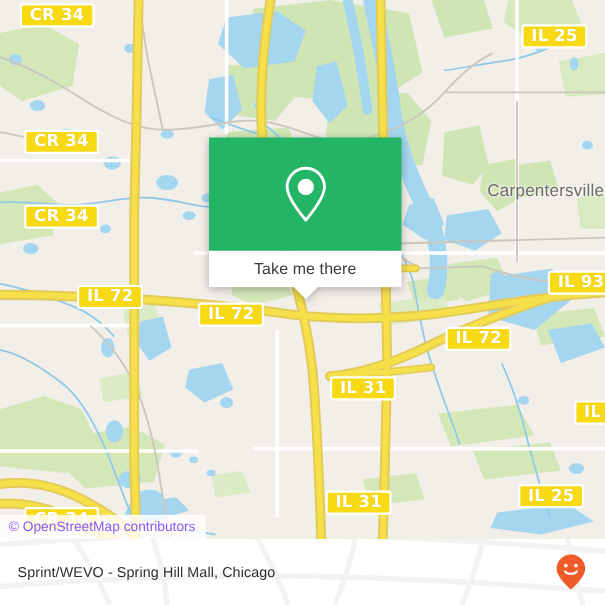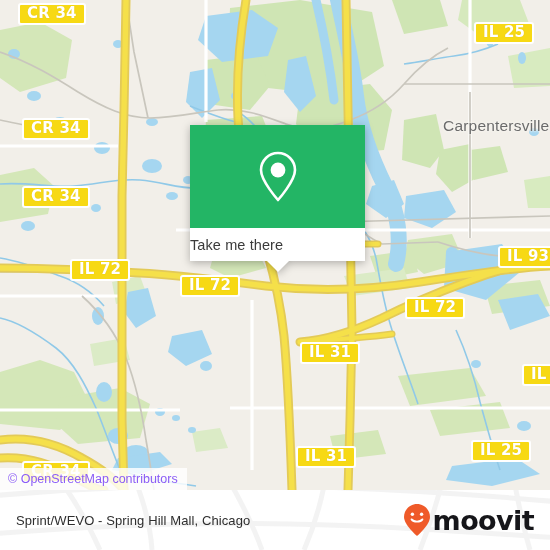--- a/index.html
+++ b/index.html
@@ -51,20 +51,21 @@
 
   
   .place-label {
     position: absolute;
     color: #6b6b6b;
     font-family: "Liberation Sans", sans-serif;
     font-size: 15.5px;
     letter-spacing: .2px;
     white-space: nowrap;
     text-shadow: 0 0 3px #f7f5f0, 0 0 3px #f7f5f0, 0 0 2px #f7f5f0;
+    margin-top: 48px;
   }
 
   
   #popup {
     position: absolute;
     left: 190px;
     top: 125px;
     width: 175px;
     filter: drop-shadow(0 2px 4px rgba(0,0,0,0.28));
   }
@@ -73,21 +74,21 @@
     background: #23b565;
     display: flex;
     align-items: center;
     justify-content: center;
   }
   #popup-footer {
     height: 33px;
     background: #ffffff;
     display: flex;
     align-items: center;
-    justify-content: flex-start;
+    justify-content: center;
     position: relative;
   }
   #popup-footer-label {
     color: #3b3b3b;
     font-size: 14.5px;
     font-family: "Liberation Sans", sans-serif;
     letter-spacing: .1px;
   }
   #popup-arrow {
     position: absolute;
@@ -382,17 +383,16 @@
 
     <div id="footer-title">Sprint/WEVO - Spring Hill Mall, Chicago</div>
 
     <div id="brand">
       <svg width="30" height="34" viewBox="0 0 30 34">
         <path d="M15 1 C7.8 1 2 6.8 2 14 C2 22 15 33 15 33 C15 33 28 22 28 14 C28 6.8 22.2 1 15 1 Z" fill="#ef5a29"></path>
         <circle cx="10.4" cy="11.2" r="1.7" fill="#ffffff"></circle>
         <circle cx="19.6" cy="11.2" r="1.7" fill="#ffffff"></circle>
         <path d="M9.6 16.4 C11.6 19.4 18.4 19.4 20.4 16.4" fill="none" stroke="#ffffff" stroke-width="1.9" stroke-linecap="round"></path>
       </svg>
-      <span id="brand-name">moovit</span>
     </div>
   </div>
 
 </div>
 
 </body></html>

